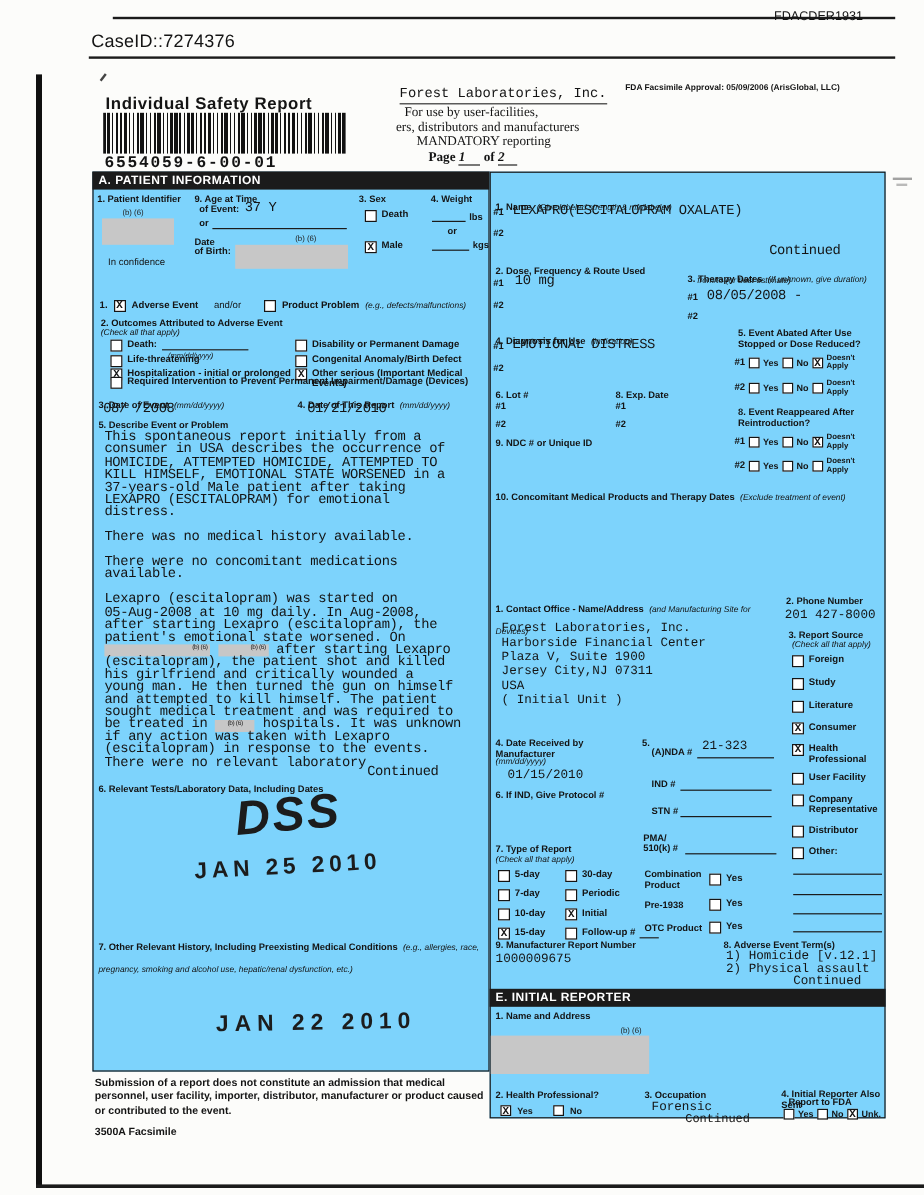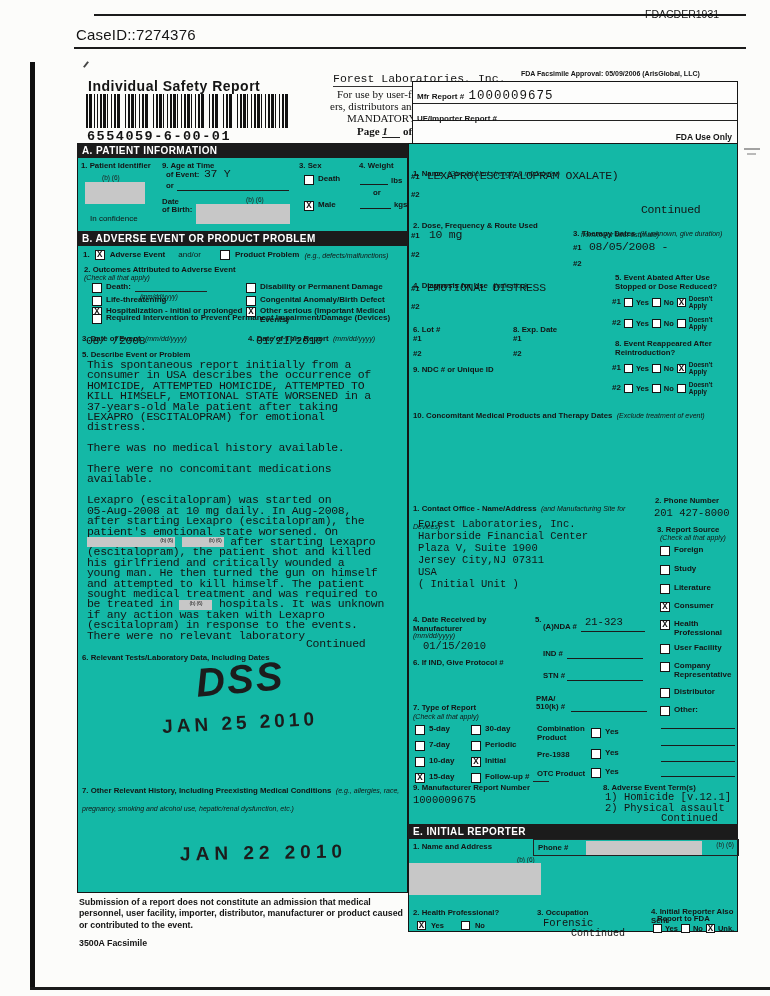--- a/index.html
+++ b/index.html
@@ -1,21 +1,21 @@
 <!DOCTYPE html>
 <html><head>
 <meta charset="utf-8">
 <style>
 *{margin:0;padding:0;box-sizing:border-box}
 html,body{width:770px;height:996px}
 body{position:relative;background:#fff;font-family:"Liberation Sans",sans-serif;color:#141414;overflow:hidden}
 .page{position:absolute;inset:0;background:#fcfcfa}
 .abs{position:absolute}
 .hl,.vl{position:absolute;background:#1b1b1b}
-.col{position:absolute;border:1.6px solid #151515;background:#14b8a6}
+.col{position:absolute;border:1.6px solid #151515;background:#7dd3fc}
 .bar{position:absolute;left:-1px;right:-1px;height:15px;background:#1b1b1b;color:#fff;font:bold 10px "Liberation Sans",sans-serif;letter-spacing:.4px;padding:2px 0 0 5px}
 .lb{font:bold 7.8px "Liberation Sans",sans-serif;line-height:1.15}
 .nt{font:italic 7px "Liberation Sans",sans-serif;font-weight:normal}
 .tw{font:11.5px "Liberation Mono",monospace;line-height:10.4px;letter-spacing:-.3px;white-space:pre-wrap}
 .twS{font:10.5px "Liberation Mono",monospace;line-height:12px;white-space:pre-wrap}
 .b6{font:6px "Liberation Sans",sans-serif;color:#222}
 .rd{position:absolute;background:#c7c7c7}
 .fl{display:inline-block;border-bottom:1.2px solid #222;height:9px;vertical-align:baseline}
 .ck{display:flex;align-items:flex-start;column-gap:4px}
 .box{flex:none;width:10px;height:10px;border:1.3px solid #141414;display:flex;align-items:center;justify-content:center;font:bold 9px "Liberation Mono",monospace;background:#fff}
@@ -52,32 +52,20 @@
   <div class="abs serif" style="left:330px;top:100px;font-size:11px">ers, distributors and manufacturers</div>
   <div class="abs serif" style="left:347px;top:112px;font-size:11px">MANDATORY reporting</div>
   <div class="abs serif" style="left:357px;top:125px;font-size:11px;font-weight:bold">
     <span>Page</span>
     <span style="display:inline-block;border-bottom:1px solid #222;min-width:18px;text-align:left;font-style:italic">1</span>
     <span>of</span>
     <span style="display:inline-block;border-bottom:1px solid #222;min-width:16px;font-style:italic">2</span>
   </div>
 
   <div class="abs" style="left:521px;top:70px;font:bold 7px 'Liberation Sans',sans-serif">FDA Facsimile Approval: 05/09/2006 (ArisGlobal, LLC)</div>
-  <div class="abs" style="left:412px;top:81px;width:326px;height:66px;border:1.6px solid #151515;background:#fdfdfc">
-    <div style="height:22px;border-bottom:1px solid #222;padding:3px 0 0 4px">
-      <span class="lb" style="font-size:8px">Mfr Report #</span>
-      <span style="font:12.5px 'Liberation Mono',monospace;letter-spacing:1px">1000009675</span>
-    </div>
-    <div style="height:17px;border-bottom:1px solid #222;padding:3px 0 0 4px">
-      <span class="lb" style="font-size:8px">UF/Importer Report #</span>
-    </div>
-    <div style="height:24px;position:relative">
-      <span class="lb" style="position:absolute;right:5px;bottom:2px;font-size:8.5px">FDA Use Only</span>
-    </div>
-  </div>
 
   <div class="col" style="left:77px;top:143px;width:331px;height:750px">
     <div class="bar" style="top:-1px">A. PATIENT INFORMATION</div>
 
     <div class="vl" style="left:80px;top:14px;height:73px"></div>
     <div class="vl" style="left:217px;top:14px;height:73px"></div>
     <div class="vl" style="left:277px;top:14px;height:73px"></div>
 
     <div class="abs lb" style="left:3px;top:18px;width:76px">1. Patient Identifier</div>
     <div class="abs b6" style="left:24px;top:30px;font-size:6.5px">(b) (6)</div>
@@ -108,21 +96,20 @@
       <span class="cl">Male</span>
     </div>
 
     <div class="abs lb" style="left:281px;top:18px">4. Weight</div>
     <div class="hl" style="left:282px;top:40px;width:28px;height:1.2px"></div>
     <div class="abs lb" style="left:313px;top:33px">lbs</div>
     <div class="abs lb" style="left:295px;top:45px">or</div>
     <div class="hl" style="left:282px;top:64px;width:31px;height:1.2px"></div>
     <div class="abs lb" style="left:316px;top:57px">kgs</div>
 
-    <div class="bar" style="top:87px">B. ADVERSE EVENT OR PRODUCT PROBLEM</div>
 
     <div class="abs ck" style="left:5px;top:106px;column-gap:5px;align-items:center">
       <span class="cl">1.</span>
       <span class="box">
           <span>X</span>
         </span>
       <span class="cl">Adverse Event</span>
       <span class="cl" style="font-weight:normal;margin-left:8px">and/or</span>
       <span class="box" style="margin-left:14px">
           <span></span>
@@ -562,25 +549,20 @@
     <div class="abs lb" style="left:4px;top:640px">9. Manufacturer Report Number</div>
     <div class="abs twS" style="left:4px;top:650px">1000009675</div>
     <div class="abs lb" style="left:194px;top:640px">8. Adverse Event Term(s)</div>
     <div class="abs twS" style="left:196px;top:648px;line-height:11px">1) Homicide [v.12.1]
 2) Physical assault</div>
     <div class="abs twS" style="left:252px;top:669px;line-height:10px">Continued</div>
 
     <div class="bar" style="top:680px">E. INITIAL REPORTER</div>
 
     <div class="abs lb" style="left:4px;top:699px">1. Name and Address</div>
-    <div class="abs" style="left:124px;top:695px;width:206px;height:17px;border:1px solid #222">
-      <span class="lb" style="position:absolute;left:4px;top:4px">Phone #</span>
-      <span class="rd" style="left:52px;top:1px;width:116px;height:14px"></span>
-      <span class="b6" style="position:absolute;right:4px;top:1px;font-size:6.5px">(b) (6)</span>
-    </div>
     <div class="abs b6" style="left:108px;top:712px;font-size:6.5px">(b) (6)</div>
     <div class="rd" style="left:0;top:719px;width:132px;height:32px"></div>
 
     <div class="hl" style="left:0;top:762px;width:330px"></div>
     <div class="vl" style="left:124px;top:762px;height:26px"></div>
     <div class="vl" style="left:238px;top:762px;height:26px"></div>
 
     <div class="abs lb" style="left:4px;top:765px">2. Health Professional?</div>
     <div class="yn" style="left:8px;top:777px;column-gap:5px">
       <span class="box">

